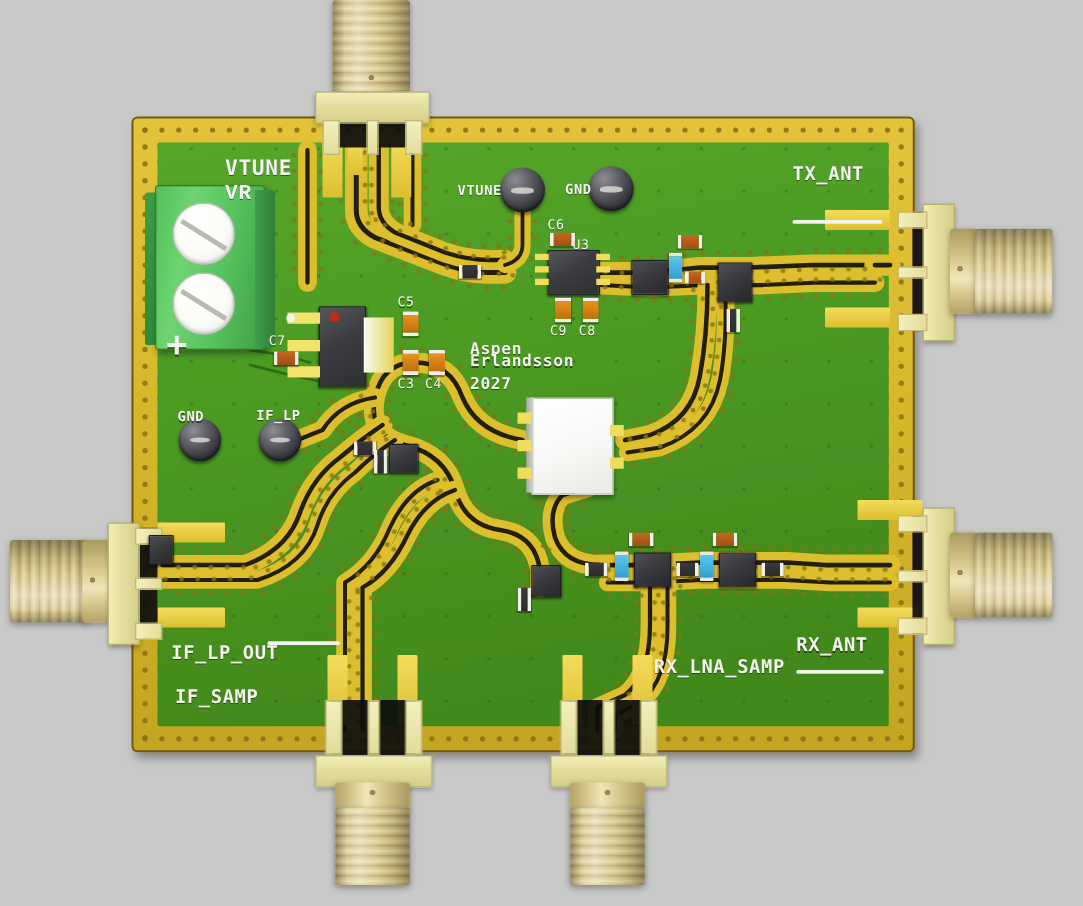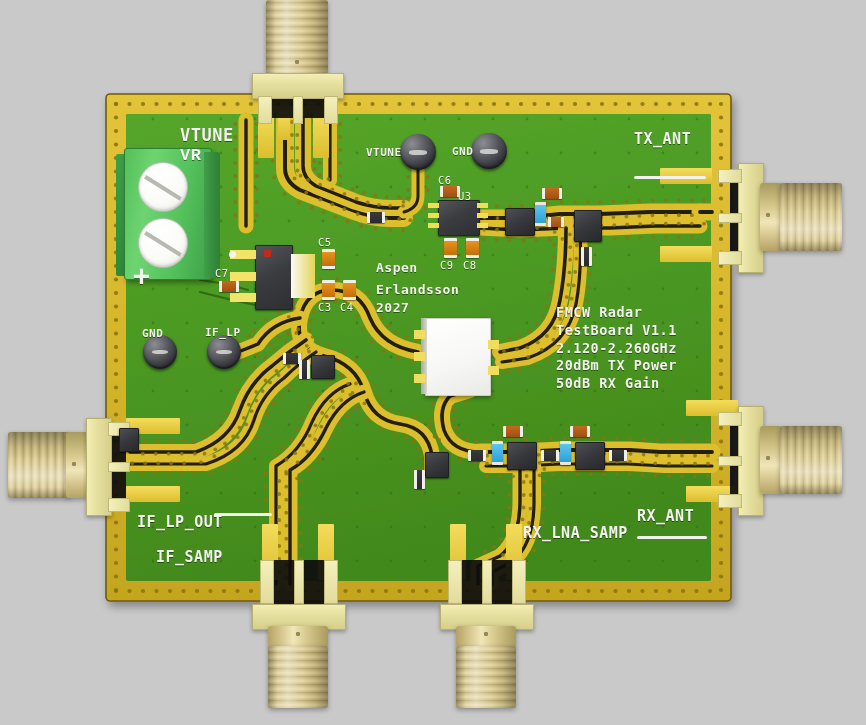--- a/index.html
+++ b/index.html
@@ -1289,39 +1289,32 @@
 
   <div class="silk sm" style="left:366px;top:146px;">VTUNE</div>
   <div class="silk sm" style="left:452px;top:145px;">GND</div>
 
   <div class="silk sm" style="left:142px;top:327px;">GND</div>
   <div class="silk sm" style="left:205px;top:326px;">IF_LP</div>
 
   <div class="silk med" style="left:634px;top:130px;">TX_ANT</div>
   <div class="silk med" style="left:637px;top:507px;">RX_ANT</div>
   <div class="silk med" style="left:137px;top:513px;">IF_LP_OUT</div>
-  <div class="silk med" style="left:156px;top:548px;">IF_SAMP</div>
+  <div class="silk med" style="left:140px;top:548px;">IF_SAMP</div>
   <div class="silk med" style="left:523px;top:524px;">RX_LNA_SAMP</div>
 
   <div class="silk part" style="left:458px;top:190px;">U3</div>
   <div class="silk part" style="left:438px;top:174px;">C6</div>
   <div class="silk part" style="left:440px;top:259px;">C9</div>
   <div class="silk part" style="left:463px;top:259px;">C8</div>
   <div class="silk part" style="left:318px;top:236px;">C5</div>
   <div class="silk part" style="left:318px;top:301px;">C3</div>
   <div class="silk part" style="left:340px;top:301px;">C4</div>
   <div class="silk part" style="left:215px;top:267px;">C7</div>
 
-  <div class="silk sig" style="left:376px;top:260px;">Aspen</div>
+  <div class="silk sig" style="left:376px;top:272px;">Aspen</div>
   <div class="silk sig" style="left:376px;top:282px;">Erlandsson</div>
   <div class="silk sig" style="left:376px;top:300px;">2027</div>
 
-  <div style="position:absolute;left:556px;top:304px;">
-    <div class="silk info" style="position:relative;left:0;top:0;">FMCW Radar</div>
-    <div class="silk info" style="position:relative;left:0;top:0;">TestBoard V1.1</div>
-    <div class="silk info" style="position:relative;left:0;top:0;">2.120-2.260GHz</div>
-    <div class="silk info" style="position:relative;left:0;top:0;">20dBm TX Power</div>
-    <div class="silk info" style="position:relative;left:0;top:0;">50dB RX Gain</div>
-  </div>
 
   <div class="silk plus" style="left:133px;top:262px;">+</div>
 
 </div>
 
 </body></html>

